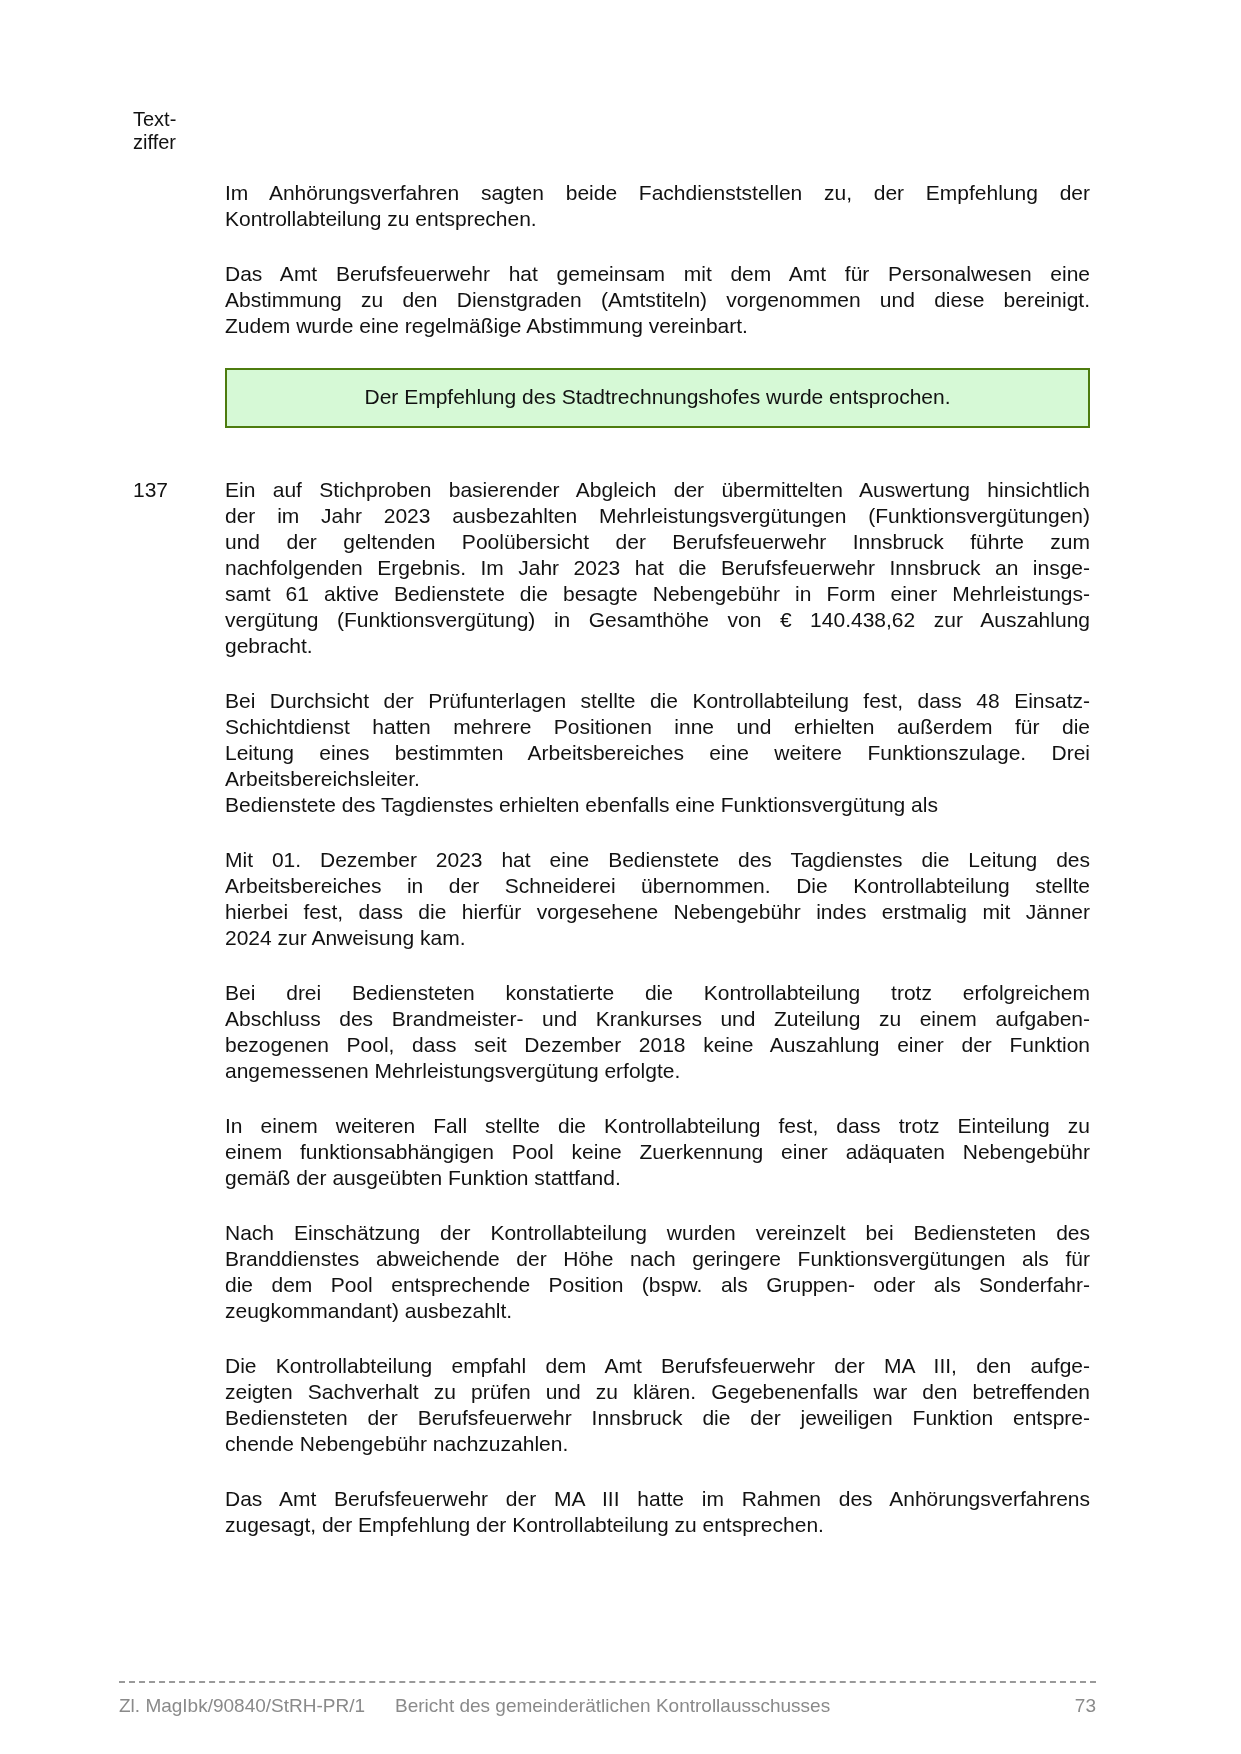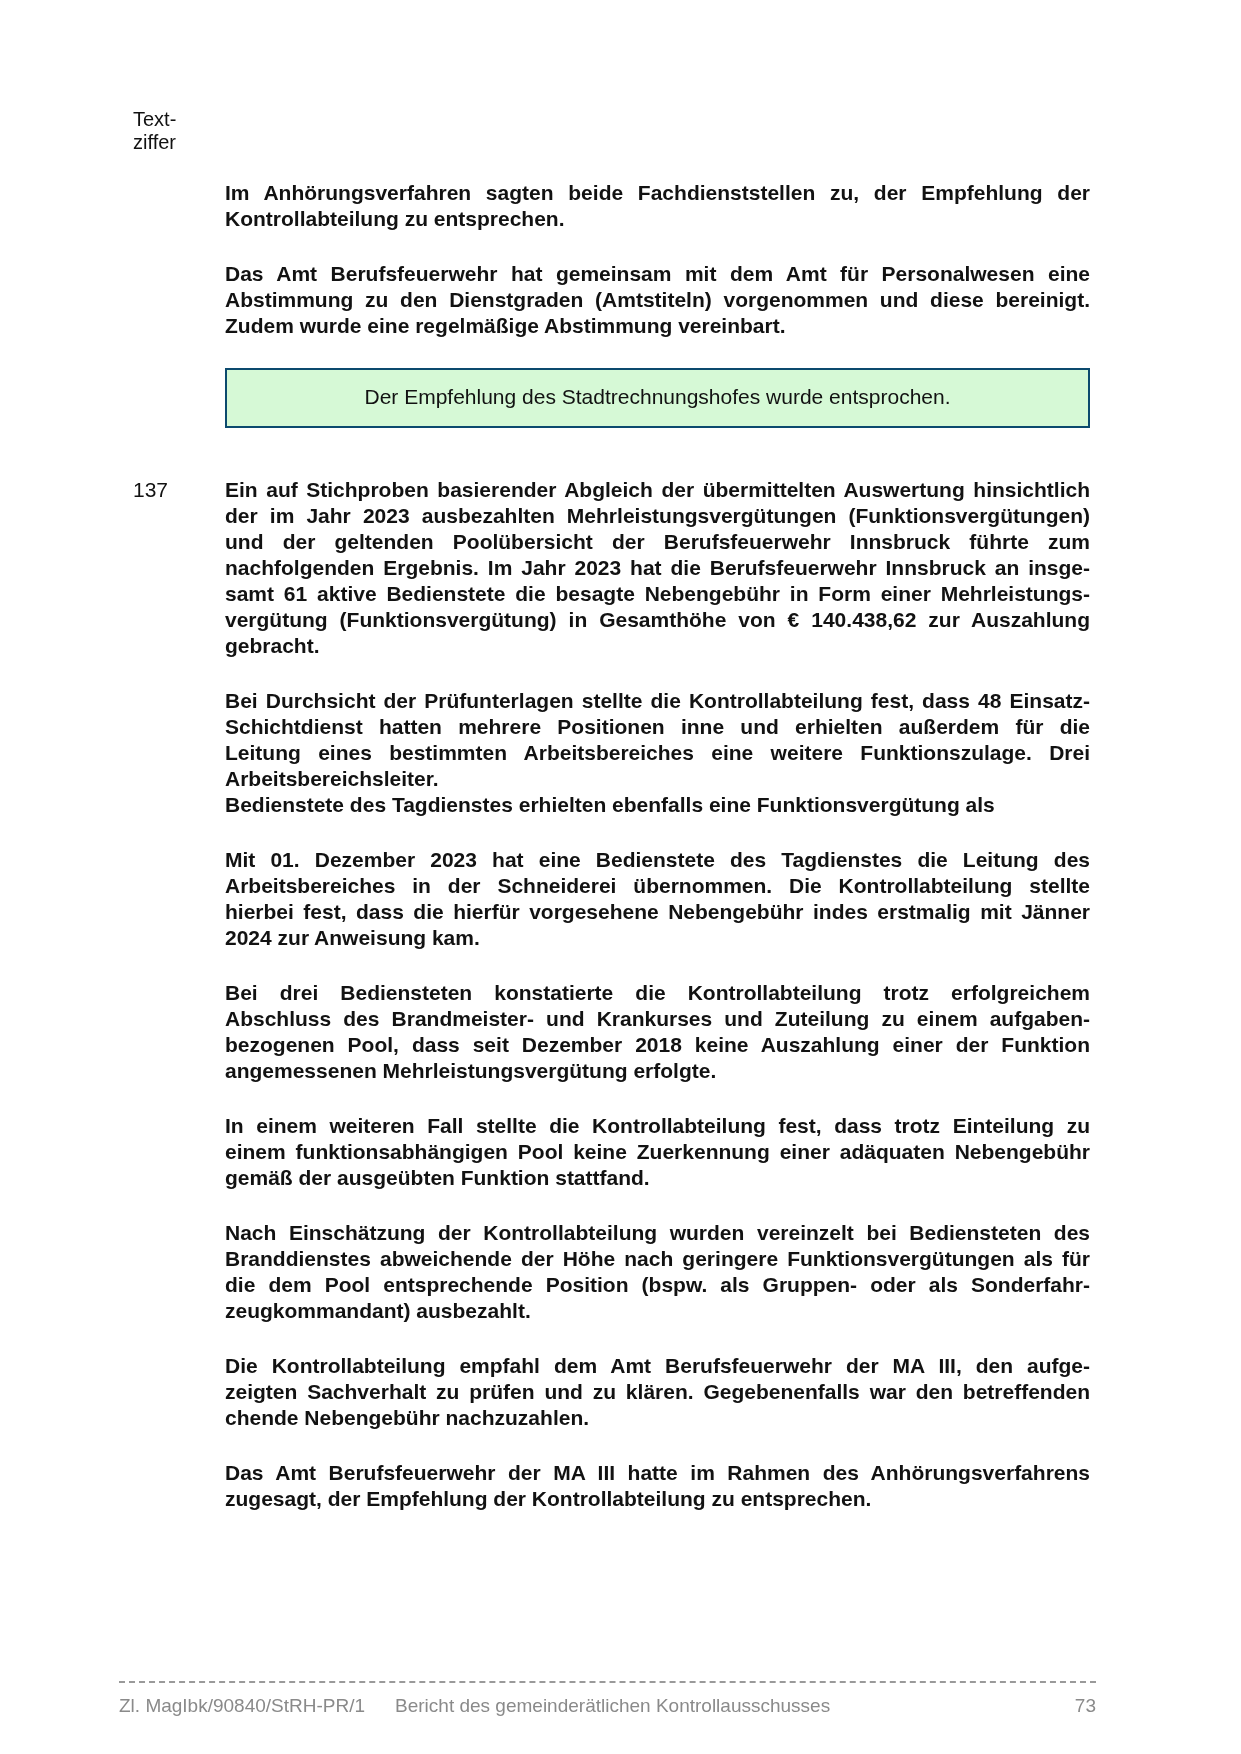--- a/index.html
+++ b/index.html
@@ -28,28 +28,27 @@
   }
   .para {
     font-size:21px;
     line-height:26px;
     margin:0 0 29px 0;
   }
   .para .ln {
     text-align:justify;
     text-align-last:justify;
     white-space:normal;
-    font-weight:bold;
   }
   .para .ln:last-child {
     text-align-last:left;
   }
   .reco-box {
     margin:28px 0 49px 0;
-    border:2px solid #0c4a6e;
+    border:2px solid #4d7c0f;
     background:#d6f9d6;
     text-align:center;
     padding:14px 12px 16px 12px;
     font-size:21px;
     line-height:26px;
   }
   .item {
     position:relative;
   }
   .item-number {
@@ -141,20 +140,21 @@
         </div>
       <div class="para">
           <div class="ln">Nach Einschätzung der Kontrollabteilung wurden vereinzelt bei Bediensteten des</div>
           <div class="ln">Branddienstes abweichende der Höhe nach geringere Funktionsvergütungen als für</div>
           <div class="ln">die dem Pool entsprechende Position (bspw. als Gruppen- oder als Sonderfahr-</div>
           <div class="ln">zeugkommandant) ausbezahlt.</div>
         </div>
       <div class="para">
           <div class="ln">Die Kontrollabteilung empfahl dem Amt Berufsfeuerwehr der MA III, den aufge-</div>
           <div class="ln">zeigten Sachverhalt zu prüfen und zu klären. Gegebenenfalls war den betreffenden</div>
+          <div class="ln">Bediensteten der Berufsfeuerwehr Innsbruck die der jeweiligen Funktion entspre-</div>
           <div class="ln">chende Nebengebühr nachzuzahlen.</div>
         </div>
       <div class="para">
           <div class="ln">Das Amt Berufsfeuerwehr der MA III hatte im Rahmen des Anhörungsverfahrens</div>
           <div class="ln">zugesagt, der Empfehlung der Kontrollabteilung zu entsprechen.</div>
         </div>
     </div>
 
   </div>
 

